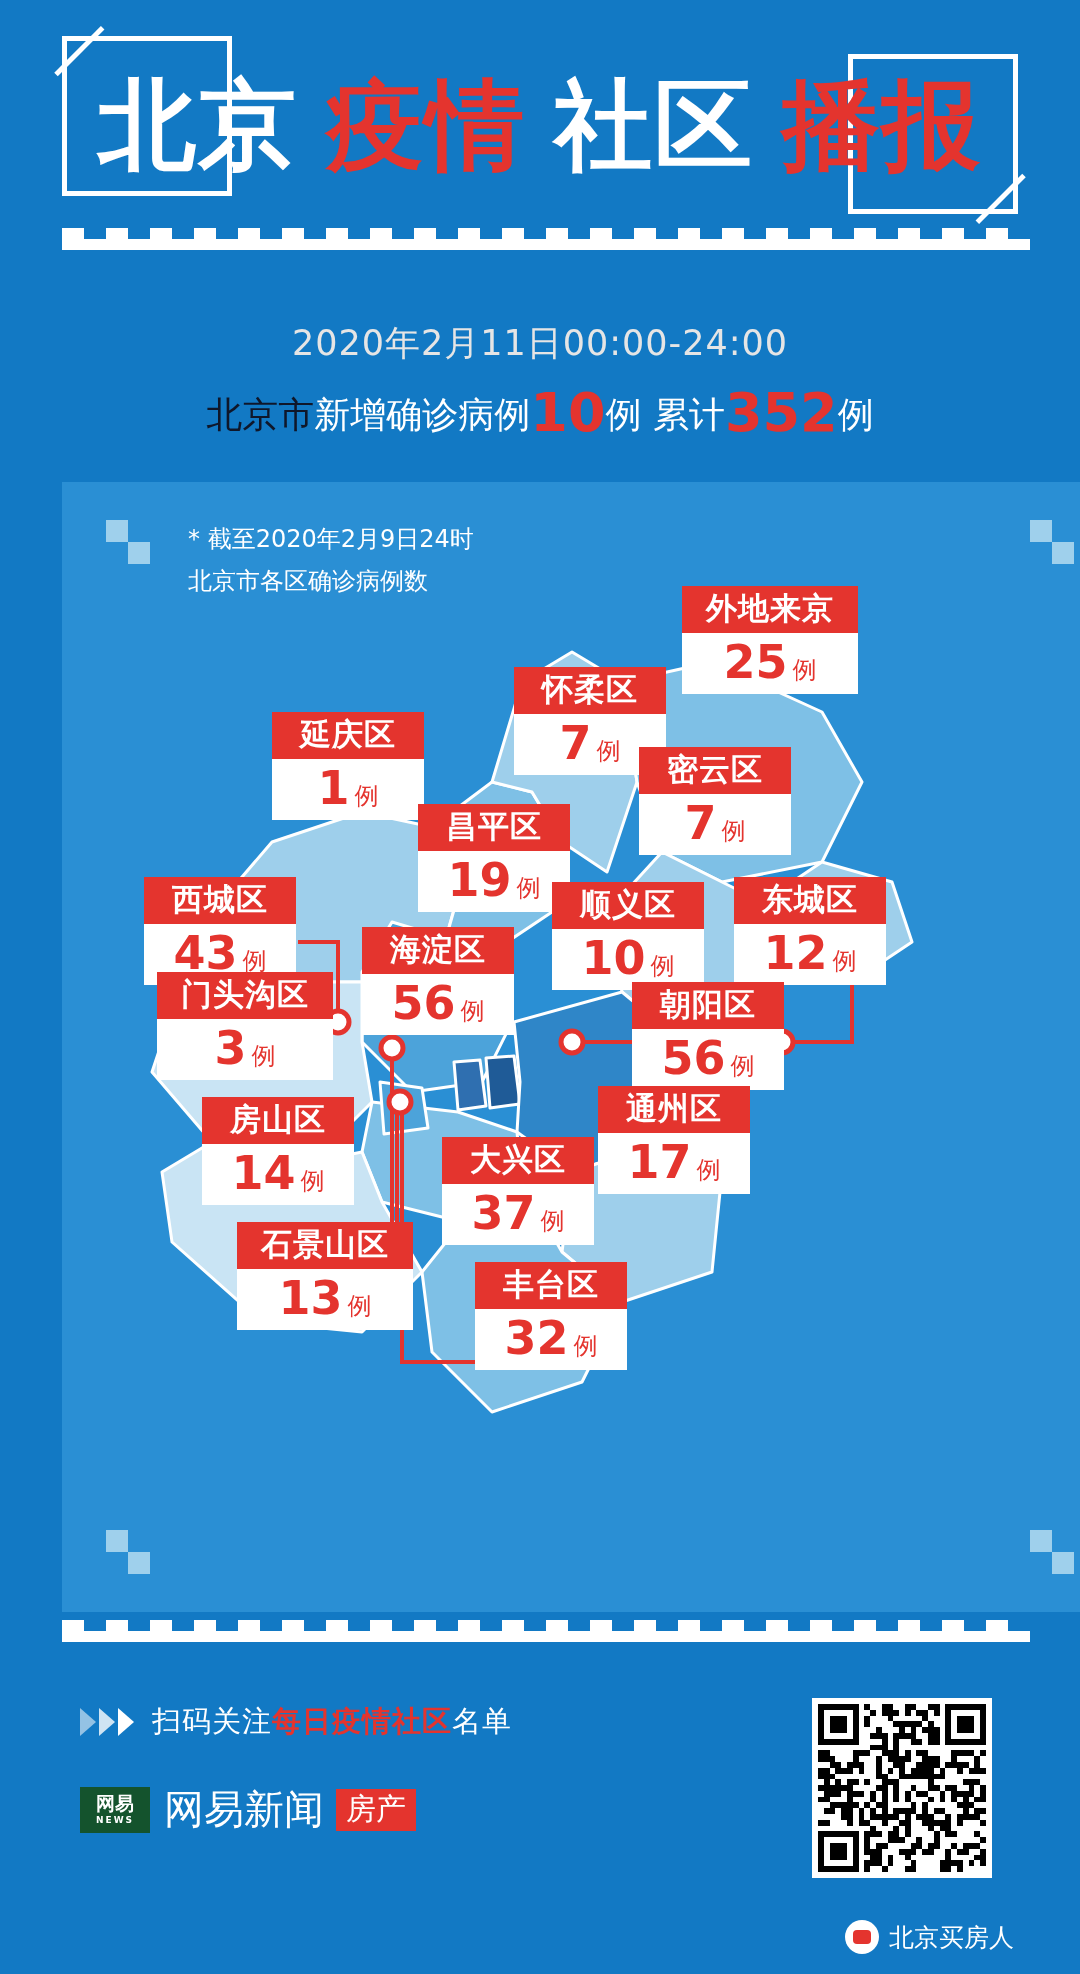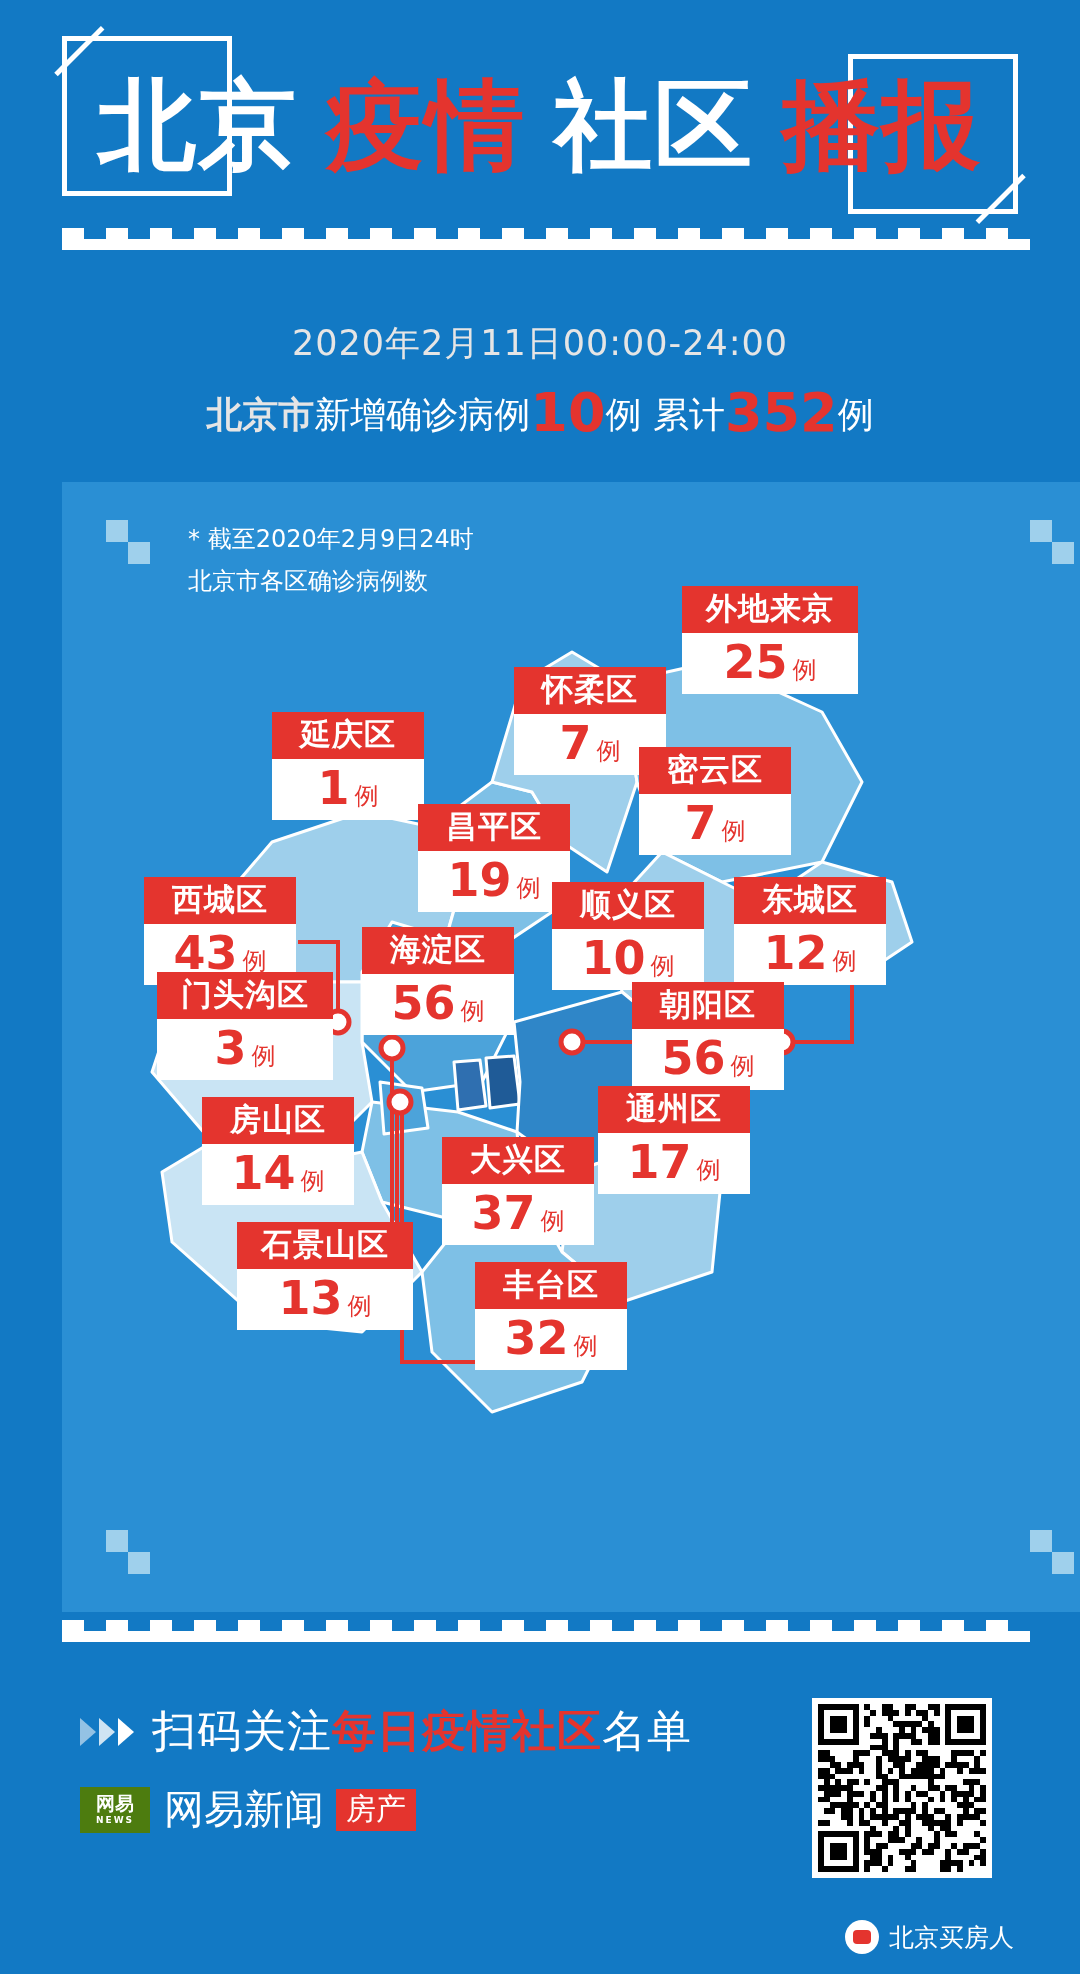--- a/index.html
+++ b/index.html
@@ -123,22 +123,22 @@
     letter-spacing: 1px;
     font-family: "DejaVu Sans", "Liberation Sans", sans-serif;
   }
   .datebar .line2 {
     margin-top: 14px;
     font-size: 36px;
     color: #ffffff;
     font-family: "DejaVu Sans", "Liberation Sans", sans-serif;
   }
   .datebar .line2 .red {
-    color: #e5e5e5;
-    font-weight: bold;
+    color: #0f172a;
+    font-weight: normal;
   }
   .datebar .line2 .bignum {
     color: #e4342e;
     font-weight: bold;
     font-size: 54px;
     vertical-align: -4px;
   }
   
   .map-panel {
     position: absolute;
@@ -236,36 +236,36 @@
     top: 6px;
     width: 0; height: 0;
     border-left: 16px solid #ffffff;
     border-top: 14px solid transparent;
     border-bottom: 14px solid transparent;
   }
   .arrows i:nth-child(1) { left: 0; opacity: .55; }
   .arrows i:nth-child(2) { left: 19px; opacity: .8; }
   .arrows i:nth-child(3) { left: 38px; }
   .scan-text {
-    font-size: 44px;
+    font-size: 29px;
     color: #ffffff;
     font-family: "DejaVu Sans", "Liberation Sans", sans-serif;
     letter-spacing: 1px;
   }
   .scan-text .hl { color: #e4342e; font-weight: bold; }
   .brand-row {
     position: absolute;
     left: 80px;
     top: 122px;
     display: flex;
     align-items: center;
   }
   .logo163 {
     width: 70px; height: 46px;
-    background: #4d7c0f;
+    background: #14532d;
     color: #ffffff;
     font-size: 19px;
     font-weight: bold;
     display: flex;
     flex-direction: column;
     align-items: center;
     justify-content: center;
     line-height: 1;
     margin-right: 14px;
     font-family: "DejaVu Sans", "Liberation Sans", sans-serif;

